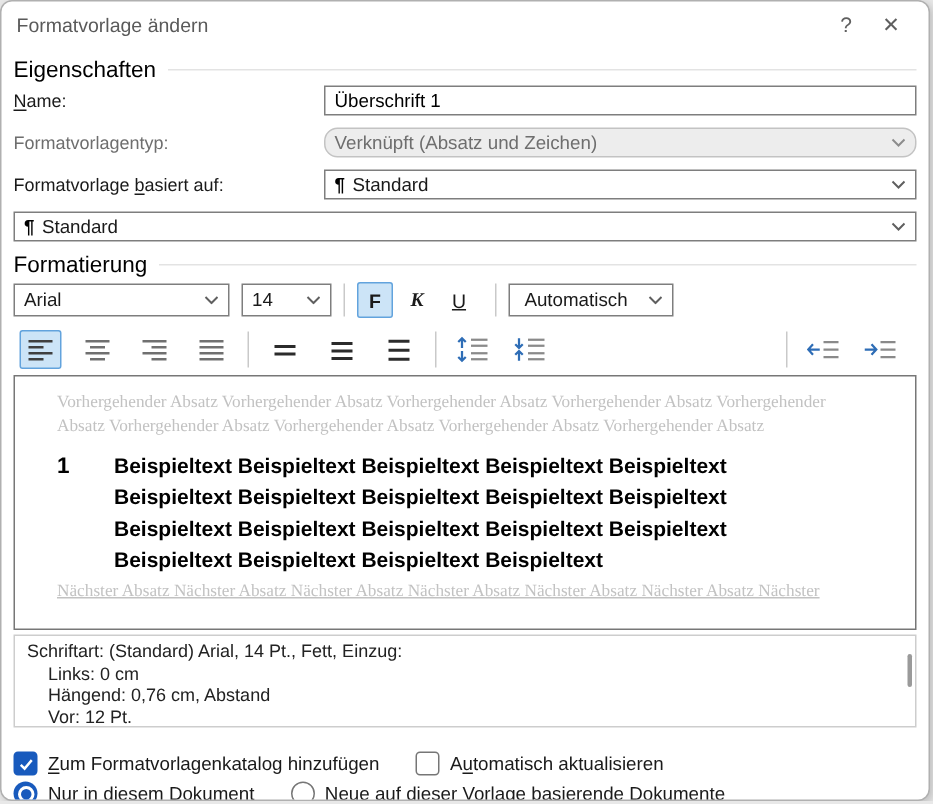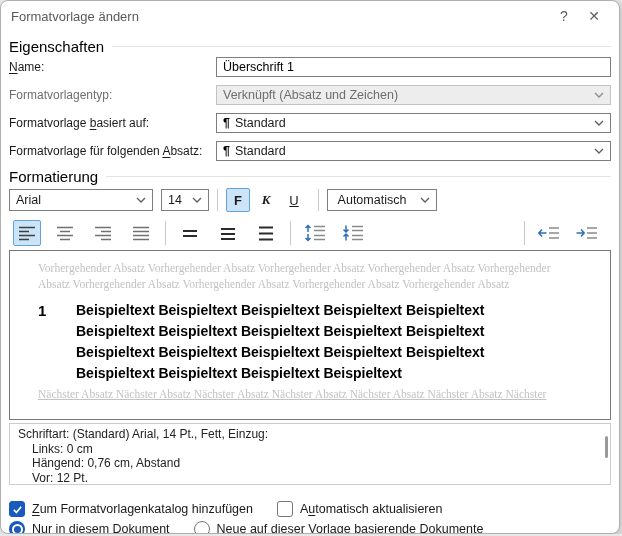--- a/index.html
+++ b/index.html
@@ -26,27 +26,27 @@
   .frows{margin-top:4px;}
   .frow{display:flex;align-items:center;height:20px;margin-bottom:8px;}
   .flabel{width:207px;font-size:12px;white-space:nowrap;}
   .flabel.disabled{color:#6e6e6e;}
   .u{text-decoration:underline;text-underline-offset:2px;}
   .control{flex:1;height:20px;box-sizing:border-box;display:flex;align-items:center;
     font-size:12.5px;background:#fff;border:1px solid #7e7e7e;padding:0 6px;}
   input.control{font-family:"Liberation Sans",sans-serif;color:#000;outline:none;}
   .combo{justify-content:flex-start;position:relative;padding-right:22px;cursor:default;}
   .combo .chev{position:absolute;right:6px;top:50%;transform:translateY(-50%);display:flex;}
-  .combo.disabled{background:#ededed;border-color:#c3c3c3;color:#6e6e6e;}
+  .combo.disabled{background:#ededed;border-color:#c3c3c3;color:#6e6e6e;border-radius:9px;}
   .pilcrow{font-weight:bold;margin-right:5px;color:#000;}
   
   .t1{display:flex;align-items:center;margin-top:6px;height:22px;}
   .t1 .combo{height:22px;flex:none;}
   .font-combo{width:144px;}
-  .size-combo{width:48px;margin-left:8px;}
+  .size-combo{width:60px;margin-left:8px;}
   .color-combo{width:110px;justify-content:center;padding-right:26px;}
   .vsep{width:1px;height:22px;background:#c9c9c9;margin:0 8px;}
   .fmt-btn{width:22px;height:22px;display:flex;align-items:center;justify-content:center;
     font-size:13px;border:1px solid transparent;border-radius:2px;margin-right:4px;cursor:default;}
   .fmt-btn.active{background:#cce4f7;border-color:#62a3dd;}
   .bold{font-weight:bold;}
   .italic{font-style:italic;font-family:"Liberation Serif",serif;font-weight:bold;}
   .under{text-decoration:underline;}
   
   .t2{display:flex;align-items:center;margin-top:10px;height:24px;padding-left:4px;}
@@ -138,21 +138,20 @@
           <span>Standard</span>
           <span class="chev">
             <svg width="10" height="6" viewBox="0 0 10 6">
                 <polyline points="1,1 5,5 9,1" fill="none" stroke="#5f5f5f" stroke-width="1.3"></polyline>
               </svg>
           </span>
         </div>
       </div>
 
       <div class="frow">
-        <span class="flabel"><span>Formatvorlage für folgenden </span><span class="u">A</span><span>bsatz:</span></span>
         <div class="control combo">
           <span class="pilcrow">¶</span>
           <span>Standard</span>
           <span class="chev">
             <svg width="10" height="6" viewBox="0 0 10 6">
                 <polyline points="1,1 5,5 9,1" fill="none" stroke="#5f5f5f" stroke-width="1.3"></polyline>
               </svg>
           </span>
         </div>
       </div>

